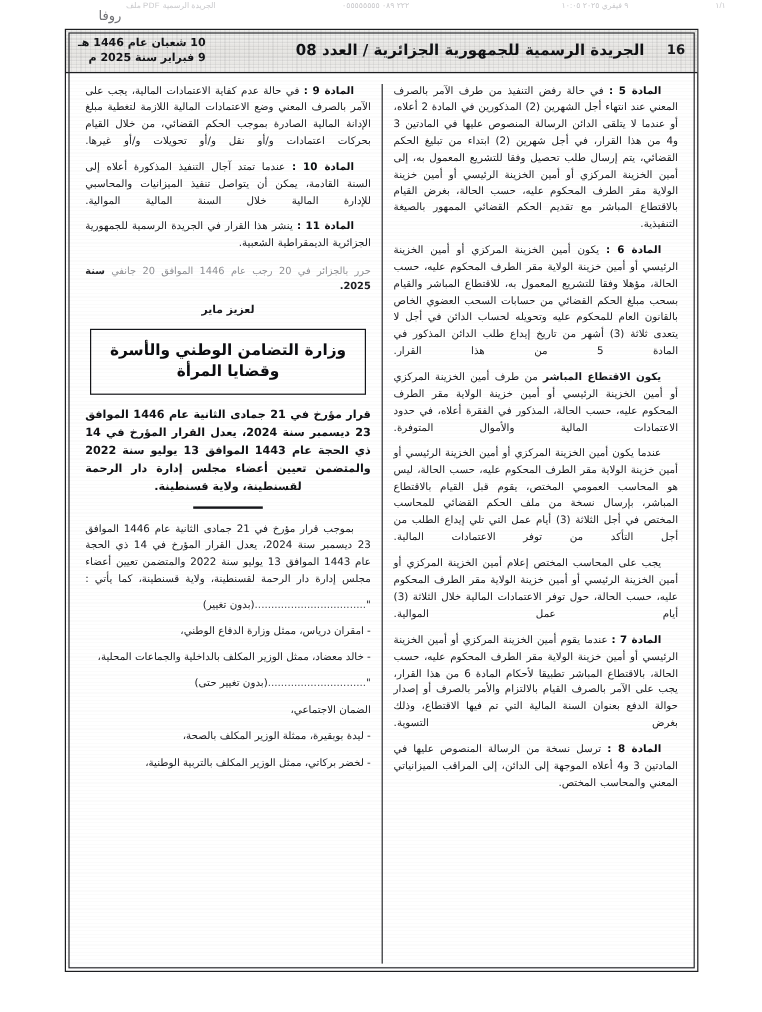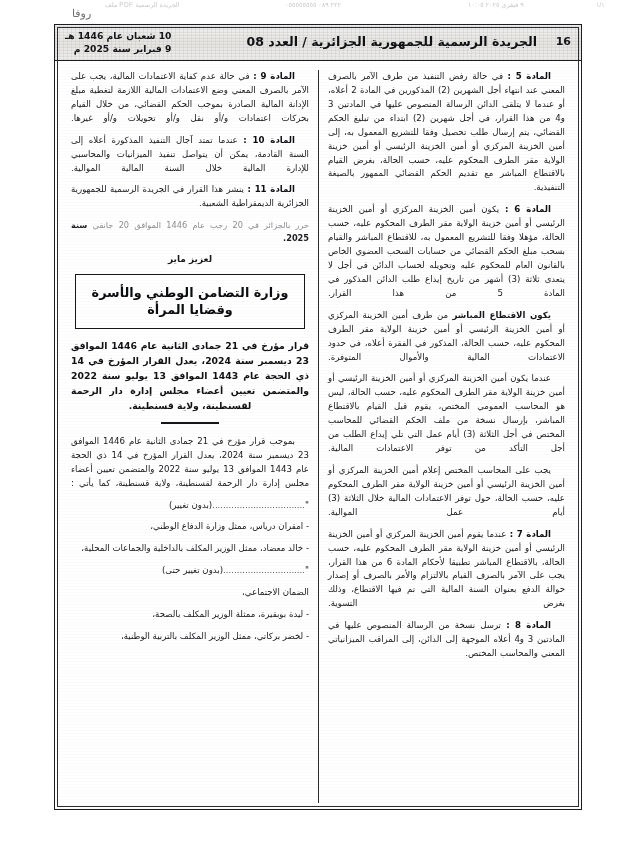--- a/index.html
+++ b/index.html
@@ -30,21 +30,21 @@
   }
   .scan-strip span { position: absolute; top: 1px; white-space: nowrap; }
   .ss-a { left: 105px; }
   .ss-b { left: 285px; }
   .ss-c { left: 468px; }
   .ss-d { left: 596px; }
 
   .scan-word {
     position: absolute;
     top: 7px;
-    left: 72px;
+    left: 82px;
     font-size: 11px;
     color: #6f7074;
     direction: rtl;
     font-family: Liberation Serif, serif;
   }
 
   
   .page-frame {
     position: absolute;
     top: 24px;

